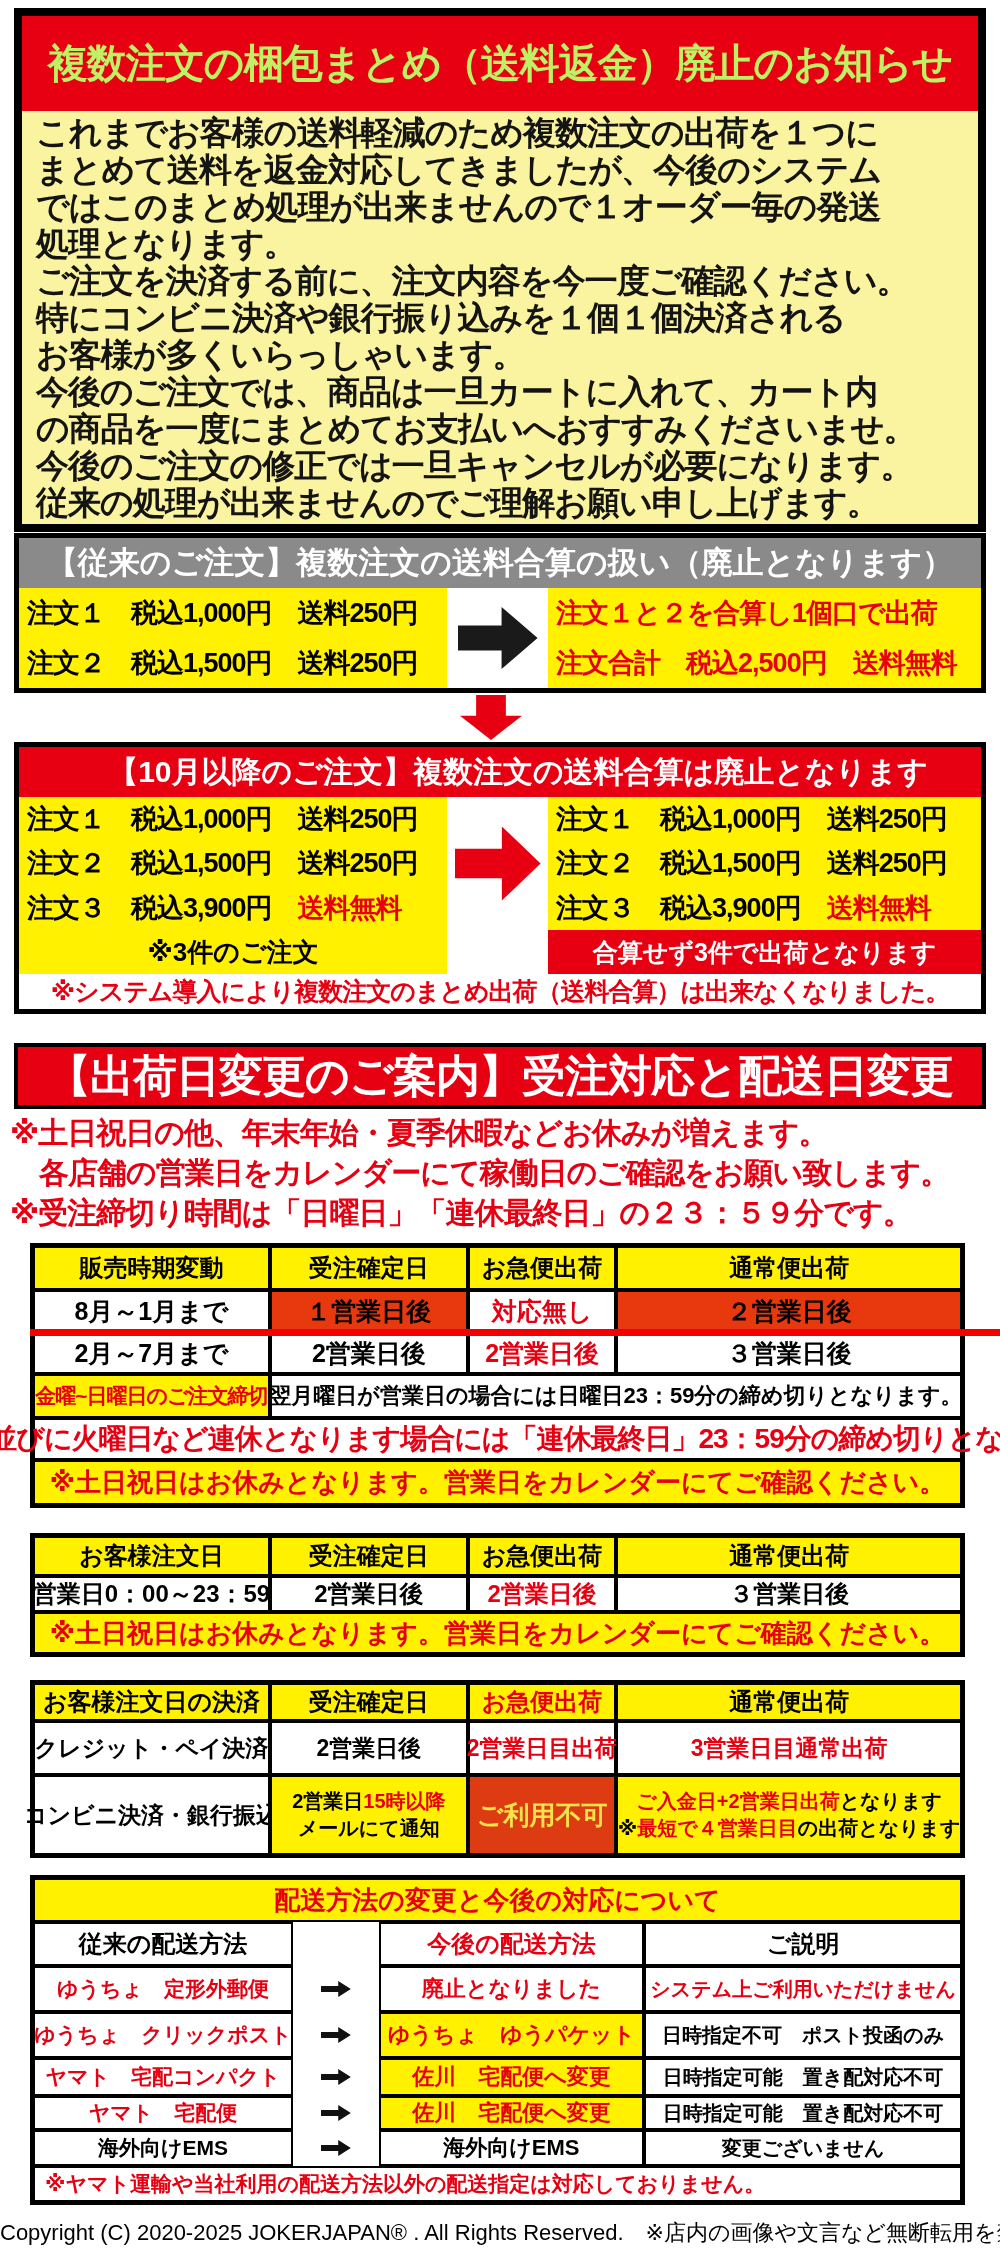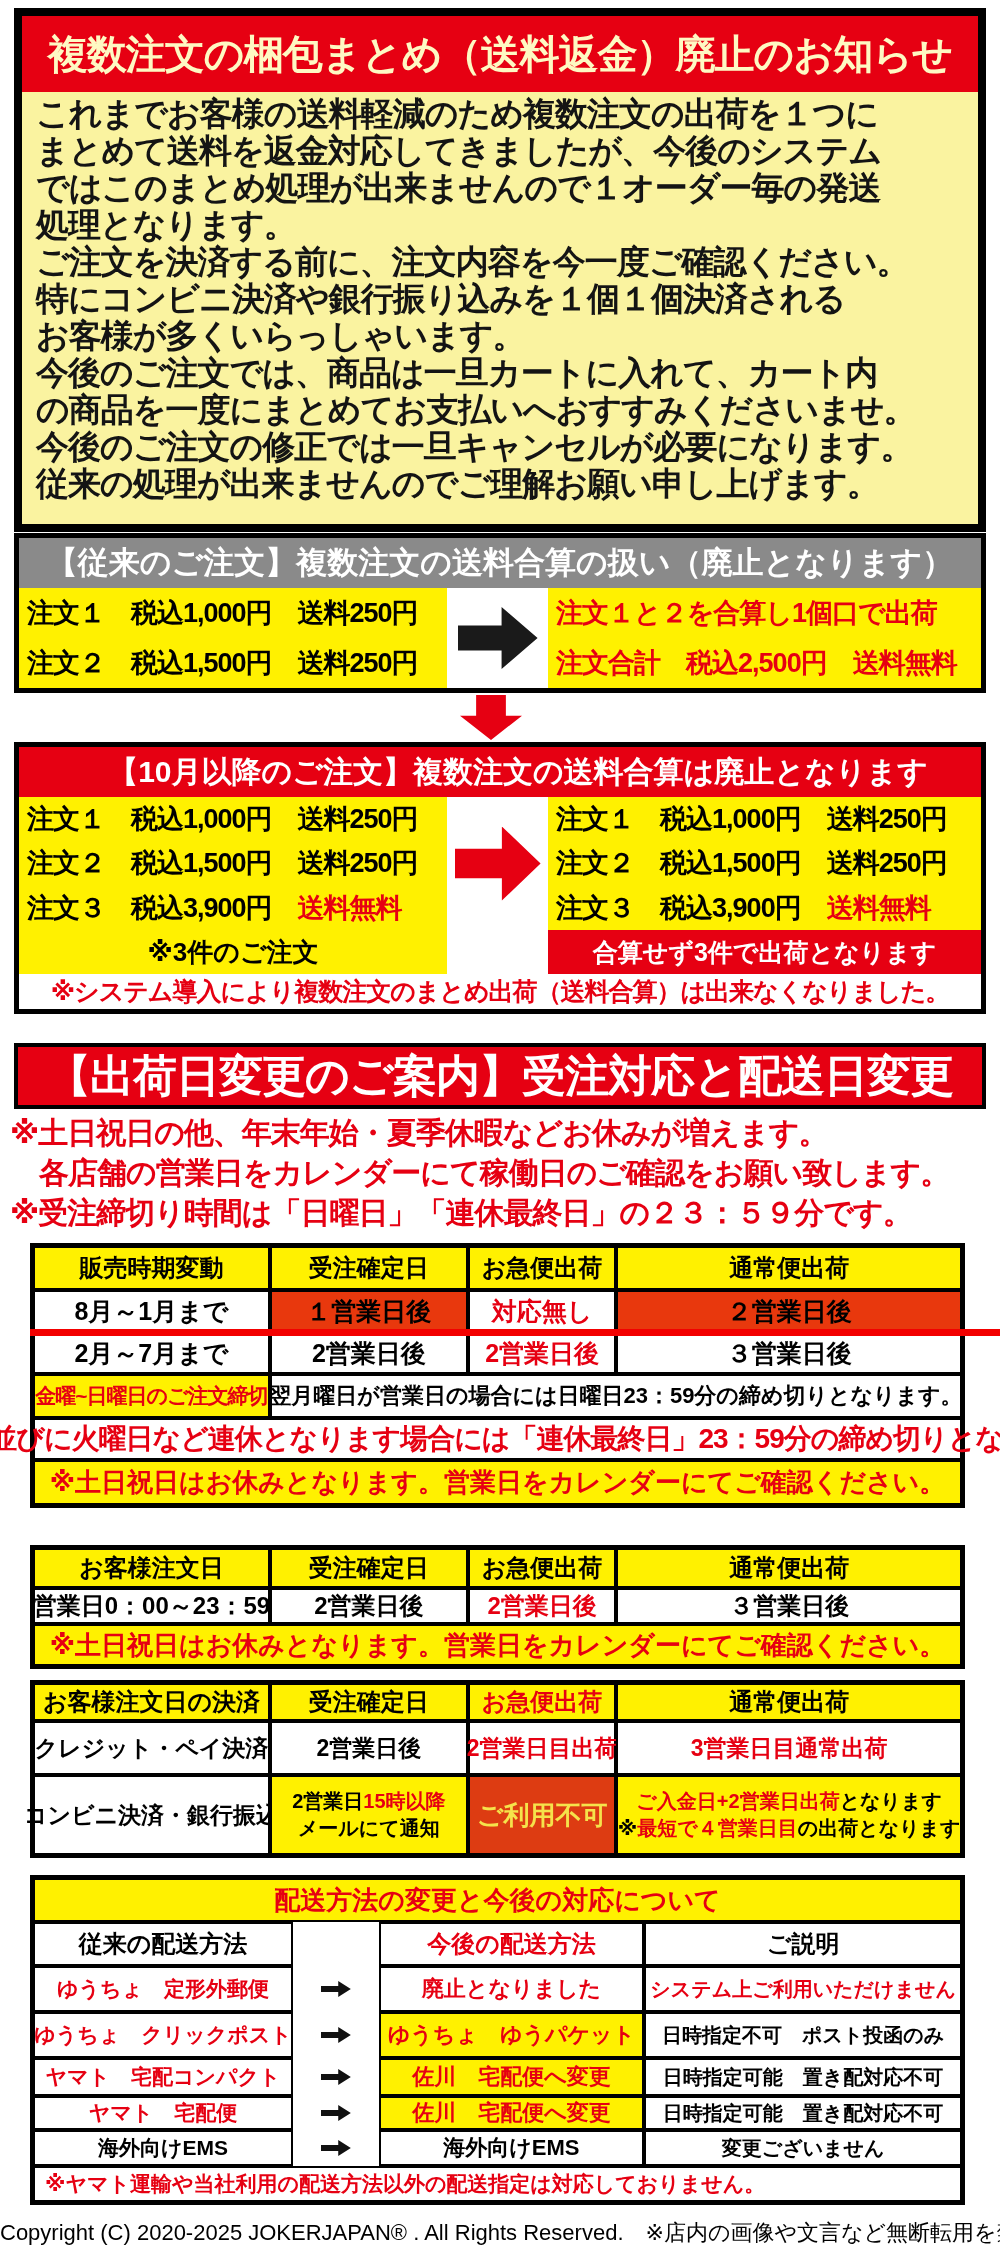--- a/index.html
+++ b/index.html
@@ -6,21 +6,21 @@
   body { background:#ffffff; }
   .poster{
     position:relative; width:1000px; height:2258px; background:#fff;
     font-family:"Liberation Sans","DejaVu Sans",sans-serif; font-weight:bold; overflow:hidden;
   }
   .nowrap{ white-space:nowrap; }
 
   
   .box-a{ position:absolute; left:14px; top:8px; width:972px; height:524px;
           border:8px solid #000; background:#faf3a0; }
-  .title-banner{ height:76px; background:#e60012; color:#fef9c3; display:flex;
+  .title-banner{ height:95px; background:#e60012; color:#bef264; display:flex;
           align-items:center; justify-content:center; font-size:40px; letter-spacing:-1px; }
   .intro{ padding:3px 14px 0; }
   .intro-line{ font-size:33px; line-height:37px; color:#141414; white-space:nowrap; letter-spacing:-1px;}
 
   
   .box-b{ position:absolute; left:14px; top:533px; width:972px; height:160px;
           border:5px solid #000; background:#fff; display:flex; flex-direction:column; }
   .banner-gray{ height:50px; background:#8a8a8a; color:#fff; font-size:31px;
           display:flex; align-items:center; justify-content:center; white-space:nowrap;}
   .cmp{ display:flex; flex:1; }
@@ -75,21 +75,21 @@
   .table1{ top:1243px; grid-template-columns:25.5% 21.3% 16% 37.2%;
            grid-template-rows:44px 42px 42px 44px 42px 45px; }
   .t1-cell{ font-size:25px; }
   .t1-label{ font-size:21px; letter-spacing:-1px; }
   .t1-row3text{ font-size:22px; }
   .t1-row4{ font-size:28px; letter-spacing:-1px;}
   .t1-row5{ font-size:26px; }
   .red-line{ position:absolute; left:30px; top:1329px; width:970px; height:7px; background:#f30000; z-index:6; }
 
   .table2{ top:1533px; grid-template-columns:25.5% 21.3% 16% 37.2%;
-           grid-template-rows:40px 36px 42px;margin-top:12px; }
+           grid-template-rows:40px 36px 42px; }
   .t2-cell{ font-size:24px; }
 
   .table3{ top:1680px; grid-template-columns:25.5% 21.3% 16% 37.2%;
            grid-template-rows:38px 54px 80px; }
   .t3-cell{ font-size:23px; }
   .t3-small{ font-size:20px; line-height:27px; }
   .t3-na{ background:#dd3c12; color:#f5e34b; font-size:26px; }
 
   .table4{ top:1875px; grid-template-columns:28% 9.2% 28.6% 34.2%;
            grid-template-rows:44px 44px 46px 46px 38px 34px 36px 36px; }

